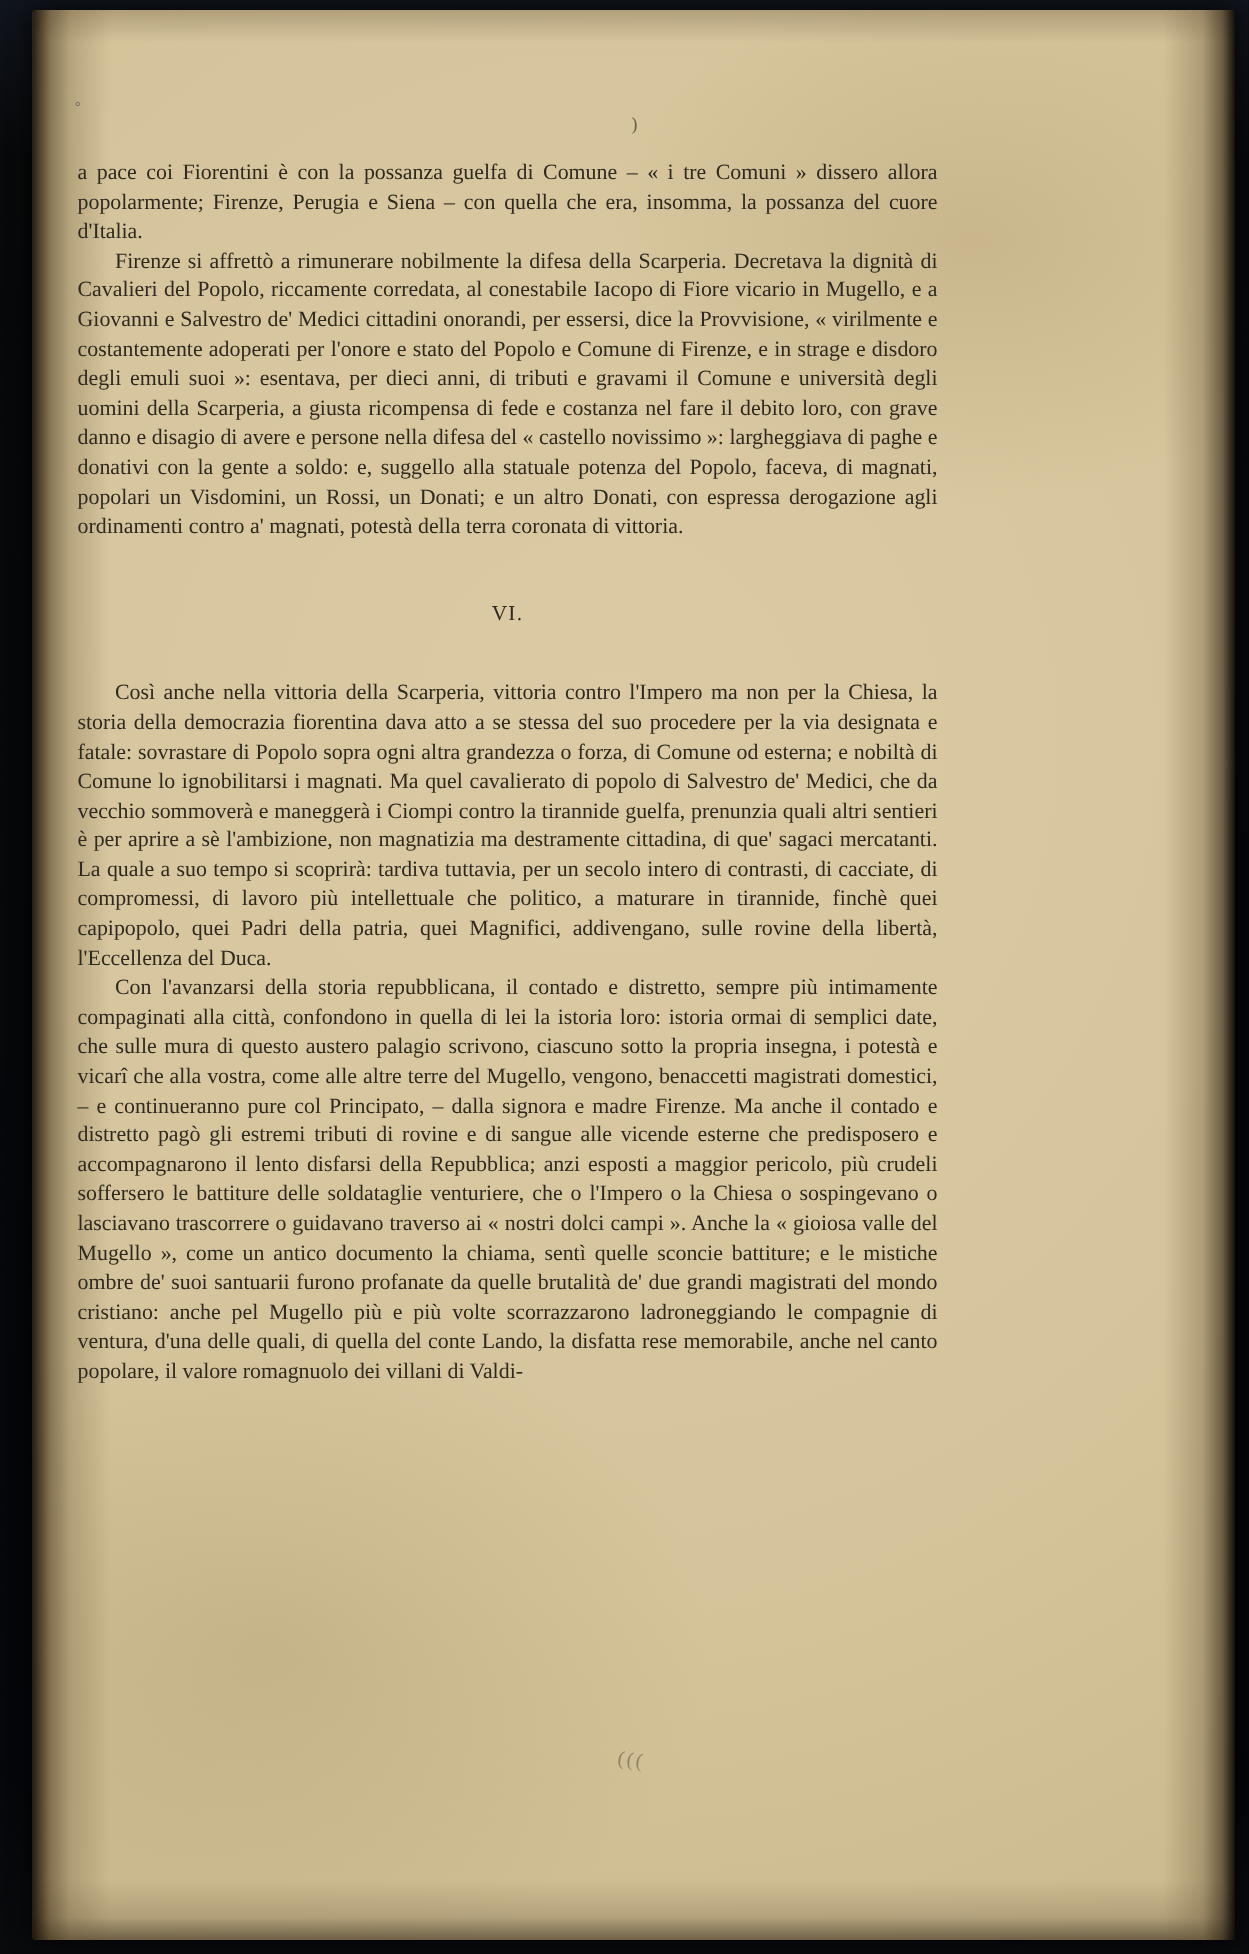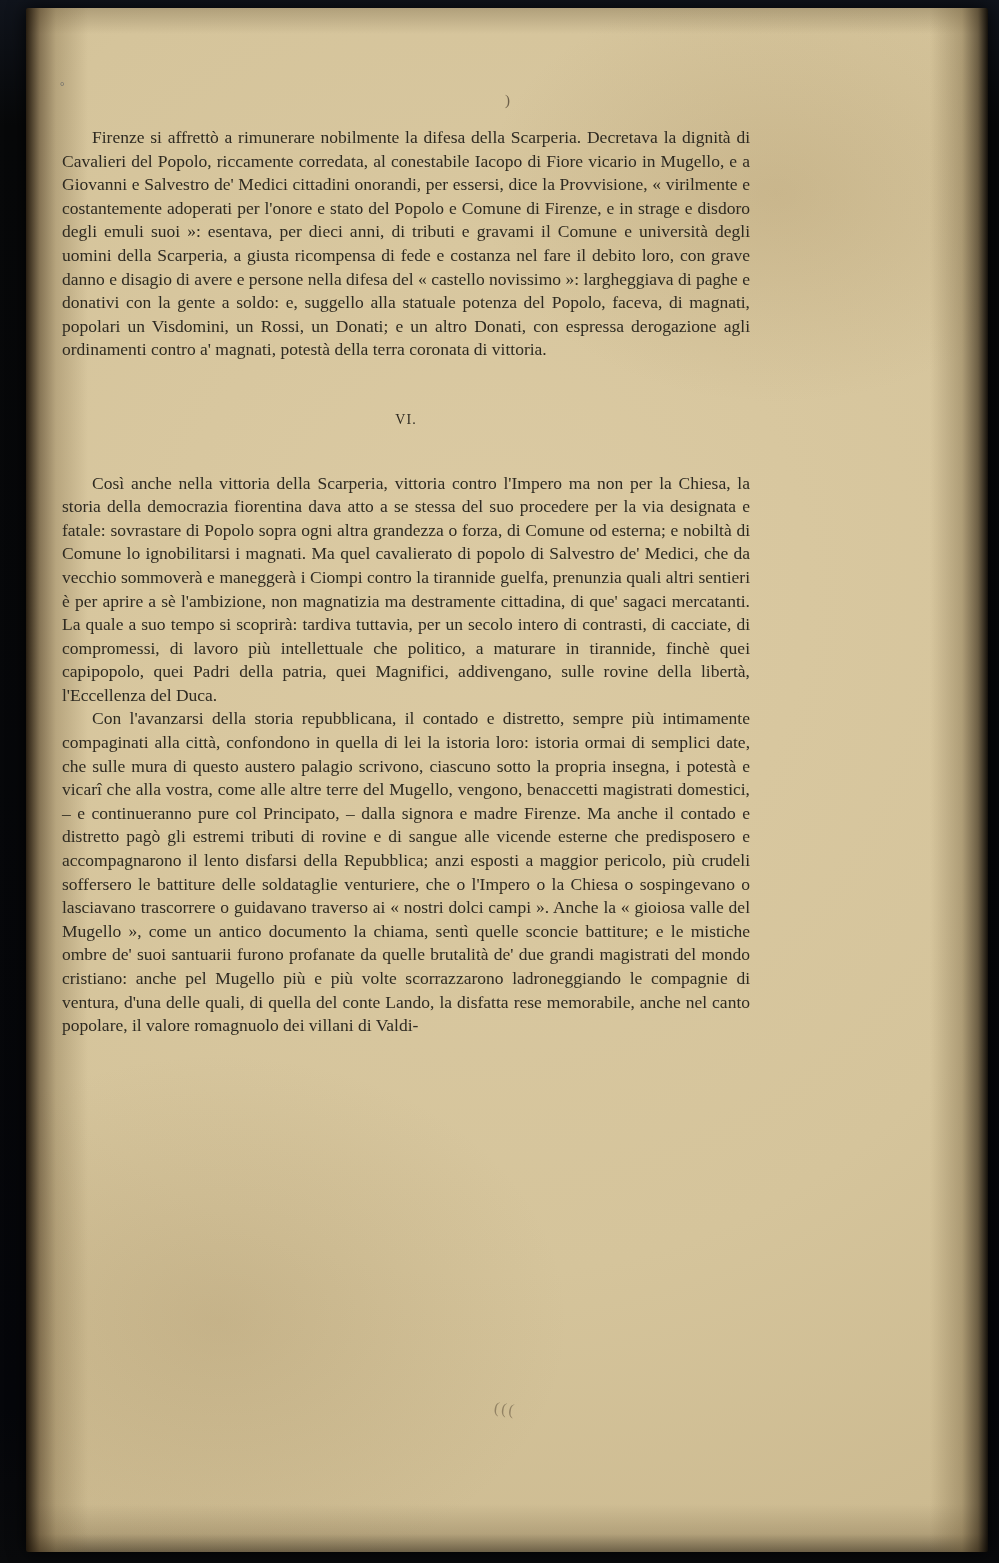--- a/index.html
+++ b/index.html
@@ -77,21 +77,21 @@
   .body-text p {
     margin: 0;
     text-indent: 30px;
   }
   .body-text p.no-indent {
     text-indent: 0;
   }
   .section-heading {
     text-align: center;
     font-weight: normal;
-    font-size: 14px;
+    font-size: 17px;
     letter-spacing: 1px;
     margin: 46px 0 40px 0;
     color: #2e2a21;
   }
   .artifact {
     position: absolute;
     color: rgba(50,40,28,0.65);
     font-size: 14px;
   }
   .artifact-paren { left: 479px; top: 84px; font-size: 15px; }
@@ -111,20 +111,21 @@
   <div class="page">
 
     <span class="artifact artifact-paren">)</span>
     <span class="artifact artifact-speck">°</span>
     <span class="artifact artifact-scribble">(((</span>
 
     <div class="text-block">
 
 
       <div class="body-text">
+        <p class="no-indent">a pace coi Fiorentini è con la possanza guelfa di Comune – « i tre Comuni » dissero allora popolarmente; Firenze, Perugia e Siena – con quella che era, insomma, la possanza del cuore d'Italia.</p>
         <p>Firenze si affrettò a rimunerare nobilmente la difesa della Scarperia. Decretava la dignità di Cavalieri del Popolo, riccamente corredata, al conestabile Iacopo di Fiore vicario in Mugello, e a Giovanni e Salvestro de' Medici cittadini onorandi, per essersi, dice la Provvisione, « virilmente e costantemente adoperati per l'onore e stato del Popolo e Comune di Firenze, e in strage e disdoro degli emuli suoi »: esentava, per dieci anni, di tributi e gravami il Comune e università degli uomini della Scarperia, a giusta ricompensa di fede e costanza nel fare il debito loro, con grave danno e disagio di avere e persone nella difesa del « castello novissimo »: largheggiava di paghe e donativi con la gente a soldo: e, suggello alla statuale potenza del Popolo, faceva, di magnati, popolari un Visdomini, un Rossi, un Donati; e un altro Donati, con espressa derogazione agli ordinamenti contro a' magnati, potestà della terra coronata di vittoria.</p>
         <h2 class="section-heading">VI.</h2>
         <p>Così anche nella vittoria della Scarperia, vittoria contro l'Impero ma non per la Chiesa, la storia della democrazia fiorentina dava atto a se stessa del suo procedere per la via designata e fatale: sovrastare di Popolo sopra ogni altra grandezza o forza, di Comune od esterna; e nobiltà di Comune lo ignobilitarsi i magnati. Ma quel cavalierato di popolo di Salvestro de' Medici, che da vecchio sommoverà e maneggerà i Ciompi contro la tirannide guelfa, prenunzia quali altri sentieri è per aprire a sè l'ambizione, non magnatizia ma destramente cittadina, di que' sagaci mercatanti. La quale a suo tempo si scoprirà: tardiva tuttavia, per un secolo intero di contrasti, di cacciate, di compromessi, di lavoro più intellettuale che politico, a maturare in tirannide, finchè quei capipopolo, quei Padri della patria, quei Magnifici, addivengano, sulle rovine della libertà, l'Eccellenza del Duca.</p>
         <p>Con l'avanzarsi della storia repubblicana, il contado e distretto, sempre più intimamente compaginati alla città, confondono in quella di lei la istoria loro: istoria ormai di semplici date, che sulle mura di questo austero palagio scrivono, ciascuno sotto la propria insegna, i potestà e vicarî che alla vostra, come alle altre terre del Mugello, vengono, benaccetti magistrati domestici, – e continueranno pure col Principato, – dalla signora e madre Firenze. Ma anche il contado e distretto pagò gli estremi tributi di rovine e di sangue alle vicende esterne che predisposero e accompagnarono il lento disfarsi della Repubblica; anzi esposti a maggior pericolo, più crudeli soffersero le battiture delle soldataglie venturiere, che o l'Impero o la Chiesa o sospingevano o lasciavano trascorrere o guidavano traverso ai « nostri dolci campi ». Anche la « gioiosa valle del Mugello », come un antico documento la chiama, sentì quelle sconcie battiture; e le mistiche ombre de' suoi santuarii furono profanate da quelle brutalità de' due grandi magistrati del mondo cristiano: anche pel Mugello più e più volte scorrazzarono ladroneggiando le compagnie di ventura, d'una delle quali, di quella del conte Lando, la disfatta rese memorabile, anche nel canto popolare, il valore romagnuolo dei villani di Valdi-</p>
       </div>
 
     </div>
   </div>
 </div>
 

